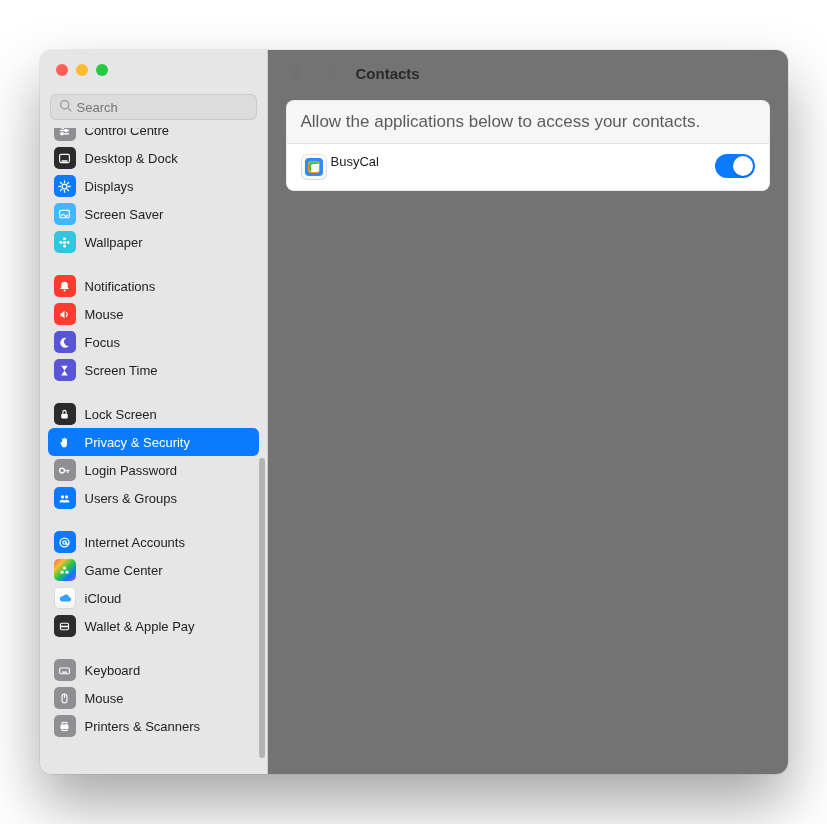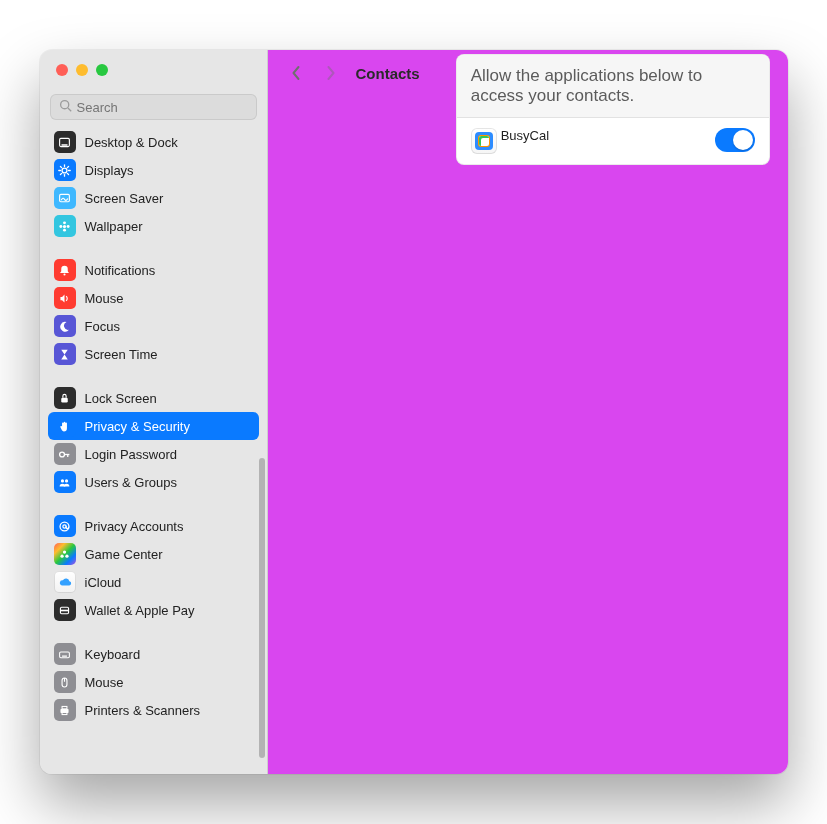--- a/index.html
+++ b/index.html
@@ -82,22 +82,22 @@
   .bg-black  { background: #2c2c2c; }
   .bg-blue   { background: #0a7aff; }
   .bg-lblue  { background: #3fb8ff; }
   .bg-cyan   { background: #33c6e0; }
   .bg-red    { background: #ff3b30; }
   .bg-purple { background: #5856d6; }
   .bg-white  { background: linear-gradient(#fff,#f2f2f2); color:#555; box-shadow: inset 0 0 0 1px rgba(0,0,0,0.12); }
   .bg-rainbow{ background: linear-gradient(135deg,#ff5f57,#febc2e,#28c840,#0a7aff,#af52de); }
   
   .main {
-    flex: 1; background: #d946ef;
-    display: flex; flex-direction: row;
+    flex: 1; background: #737373;
+    display: flex; flex-direction: column;
   }
   .titlebar {
     height: 46px; display: flex; align-items: center; gap: 12px;
     padding: 0 18px;
   }
   .nav-btn {
     width: 22px; height: 26px; display: flex; align-items: center; justify-content: center;
     color: #6f6f6f; border-radius:4px;
   }
   .nav-btn.disabled { opacity: 0.4; }
@@ -163,20 +163,33 @@
               <circle cx="7" cy="7" r="5"></circle>
               <line x1="11" y1="11" x2="15" y2="15"></line>
             </svg>
         </span>
         <input type="text" placeholder="Search" style="">
       </div>
     </div>
 
     <div class="sidebar-scroll">
       <div class="sidebar-list" id="sidebar-list">
+          <div class="sb-item partial">
+            <span class="sb-icon bg-gray">
+              <svg viewBox="0 0 16 16" width="13" height="13" fill="none" stroke="#fff" stroke-width="1.6" stroke-linecap="round" stroke-linejoin="round">
+                <line x1="3" y1="4" x2="13" y2="4"></line>
+                <line x1="3" y1="8" x2="13" y2="8"></line>
+                <line x1="3" y1="12" x2="13" y2="12"></line>
+                <circle cx="6" cy="4" r="1.3" fill="#fff"></circle>
+                <circle cx="10" cy="8" r="1.3" fill="#fff"></circle>
+                <circle cx="5" cy="12" r="1.3" fill="#fff"></circle>
+              </svg>
+            </span>
+            <span class="sb-label">Control Centre</span>
+          </div>
           <div class="sb-item">
             <span class="sb-icon bg-black">
               <svg viewBox="0 0 16 16" width="13" height="13" fill="#fff">
                 <rect x="2" y="3" width="12" height="10" rx="1.5" fill="none" stroke="#fff" stroke-width="1.4"></rect>
                 <rect x="4" y="10" width="8" height="2" rx="1"></rect>
               </svg>
             </span>
             <span class="sb-label">Desktop &amp; Dock</span>
           </div>
           <div class="sb-item">
@@ -292,21 +305,21 @@
           </div>
           <div class="group-gap"></div>
           <div class="sb-item">
             <span class="sb-icon bg-blue">
               <svg viewBox="0 0 16 16" width="13" height="13" fill="none" stroke="#fff" stroke-width="1.6" stroke-linecap="round" stroke-linejoin="round">
                 <circle cx="8" cy="8" r="5.5"></circle>
                 <circle cx="8" cy="8" r="2"></circle>
                 <path d="M10 8v1a1.5 1.5 0 0 0 3 0"></path>
               </svg>
             </span>
-            <span class="sb-label">Privacy Accounts</span>
+            <span class="sb-label">Internet Accounts</span>
           </div>
           <div class="sb-item">
             <span class="sb-icon bg-rainbow">
               <svg viewBox="0 0 16 16" width="13" height="13" fill="#fff">
                 <circle cx="8" cy="5" r="2"></circle>
                 <circle cx="5" cy="10" r="2"></circle>
                 <circle cx="11" cy="10" r="2"></circle>
               </svg>
             </span>
             <span class="sb-label">Game Center</span>

